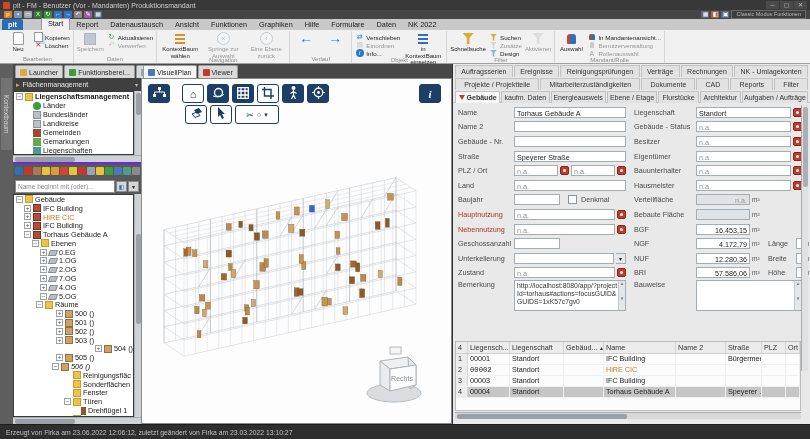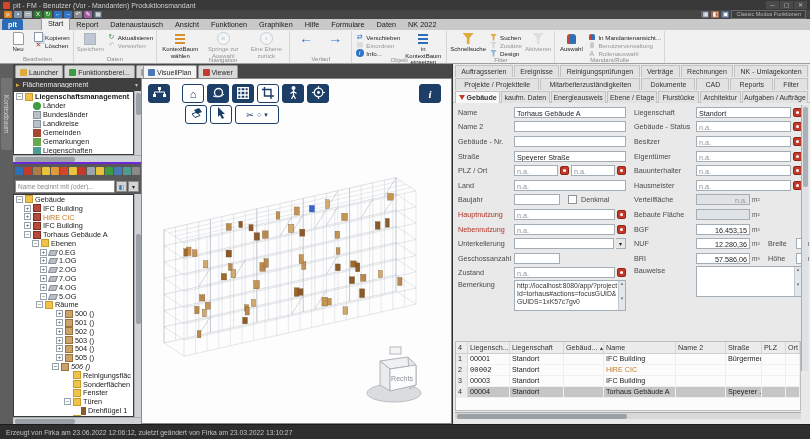--- a/index.html
+++ b/index.html
@@ -540,21 +540,21 @@
             <div class="trow" style="height: 8.8px; padding-left: 42px; font-size: 7.3px;">
               <span class="texp">+</span>
               <span class="tico" style="background: rgb(202, 162, 106); border: 1px solid rgb(150, 113, 63);"></span>
               <span>502 ()</span>
             </div>
             <div class="trow" style="height: 8.8px; padding-left: 42px; font-size: 7.3px;">
               <span class="texp">+</span>
               <span class="tico" style="background: rgb(202, 162, 106); border: 1px solid rgb(150, 113, 63);"></span>
               <span>503 ()</span>
             </div>
-            <div class="trow" style="height: 8.8px; padding-left: 42px; font-size: 7.3px;">
+            <div class="trow" style="height: 8.8px; padding-left: 42px; font-size: 7.3px; justify-content: flex-end;">
               <span class="texp">+</span>
               <span class="tico" style="background: rgb(202, 162, 106); border: 1px solid rgb(150, 113, 63);"></span>
               <span>504 ()</span>
             </div>
             <div class="trow" style="height: 8.8px; padding-left: 42px; font-size: 7.3px;">
               <span class="texp">+</span>
               <span class="tico" style="background: rgb(202, 162, 106); border: 1px solid rgb(150, 113, 63);"></span>
               <span>505 ()</span>
             </div>
             <div class="trow" style="height: 8.8px; padding-left: 38px; font-size: 7.3px; font-style: italic;">
@@ -959,31 +959,31 @@
               </span>
             </div>
             <div class="frow">
               <span class="flabel red">Nebennutzung</span>
               <span class="fwid">
                 <span class="fin na">n.a.</span>
                 <span class="refbtn"></span>
               </span>
             </div>
             <div class="frow">
+              <span class="flabel">Geschossanzahl</span>
+              <span class="fwid">
+                <span class="fin" style="flex: 0 0 46px;"></span>
+                <span style="flex: 1 1 0%;"></span>
+              </span>
+            </div>
+            <div class="frow">
               <span class="flabel">Unterkellerung</span>
               <span class="fwid">
                 <span class="fin"></span>
                 <span class="selarr">▾</span>
-              </span>
-            </div>
-            <div class="frow">
-              <span class="flabel">Geschossanzahl</span>
-              <span class="fwid">
-                <span class="fin" style="flex: 0 0 46px;"></span>
-                <span style="flex: 1 1 0%;"></span>
               </span>
             </div>
             <div class="frow">
               <span class="flabel">Zustand</span>
               <span class="fwid">
                 <span class="fin na">n.a.</span>
                 <span class="refbtn"></span>
               </span>
             </div>
             <div class="frow tall">
@@ -1051,20 +1051,30 @@
                 <span class="unit">m²</span>
                 <span style="flex: 1 1 0%;"></span>
               </span>
             </div>
             <div class="frow">
               <span class="flabel">BGF</span>
               <span class="fwid">
                 <span class="fin num" style="flex: 0 0 54px;">16.453,15</span>
                 <span class="unit">m²</span>
                 <span style="flex: 1 1 0%;"></span>
+              </span>
+            </div>
+            <div class="frow">
+              <span class="flabel">NGF</span>
+              <span class="fwid">
+                <span class="fin num" style="flex: 0 0 54px;">4.172,79</span>
+                <span class="unit">m²</span>
+                <span class="xlab">Länge</span>
+                <span class="fin"></span>
+                <span class="unit" style="width: 6px;">m</span>
               </span>
             </div>
             <div class="frow">
               <span class="flabel">NUF</span>
               <span class="fwid">
                 <span class="fin num" style="flex: 0 0 54px;">12.280,36</span>
                 <span class="unit">m²</span>
                 <span class="xlab">Breite</span>
                 <span class="fin"></span>
                 <span class="unit" style="width: 6px;">m</span>

